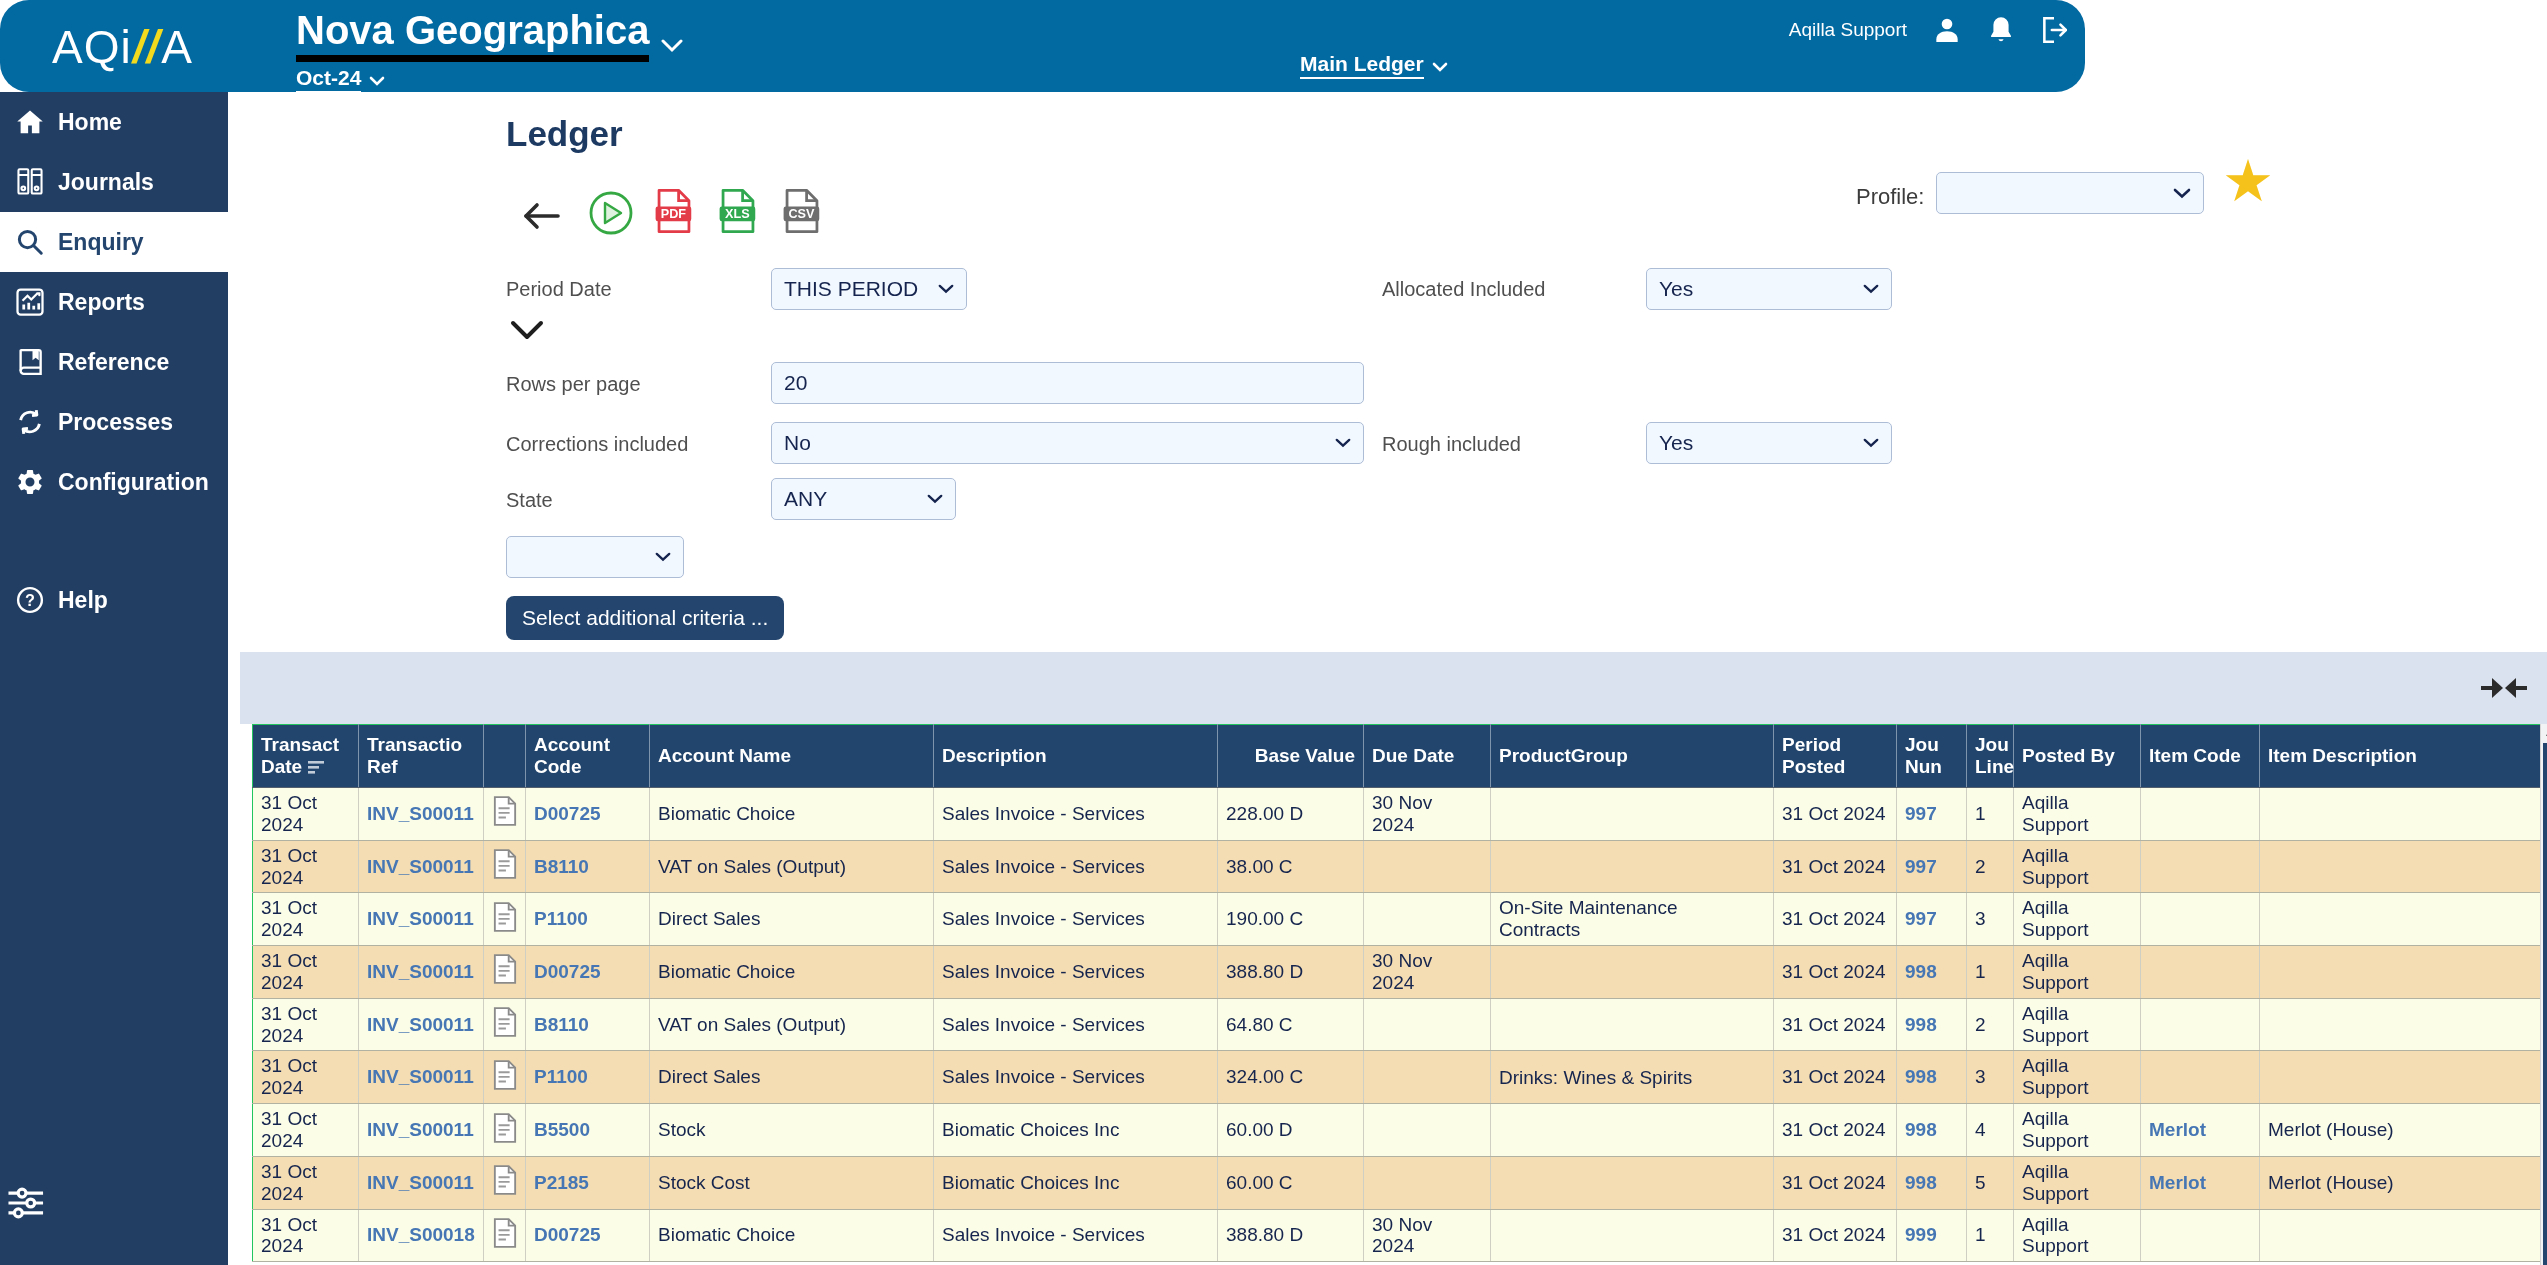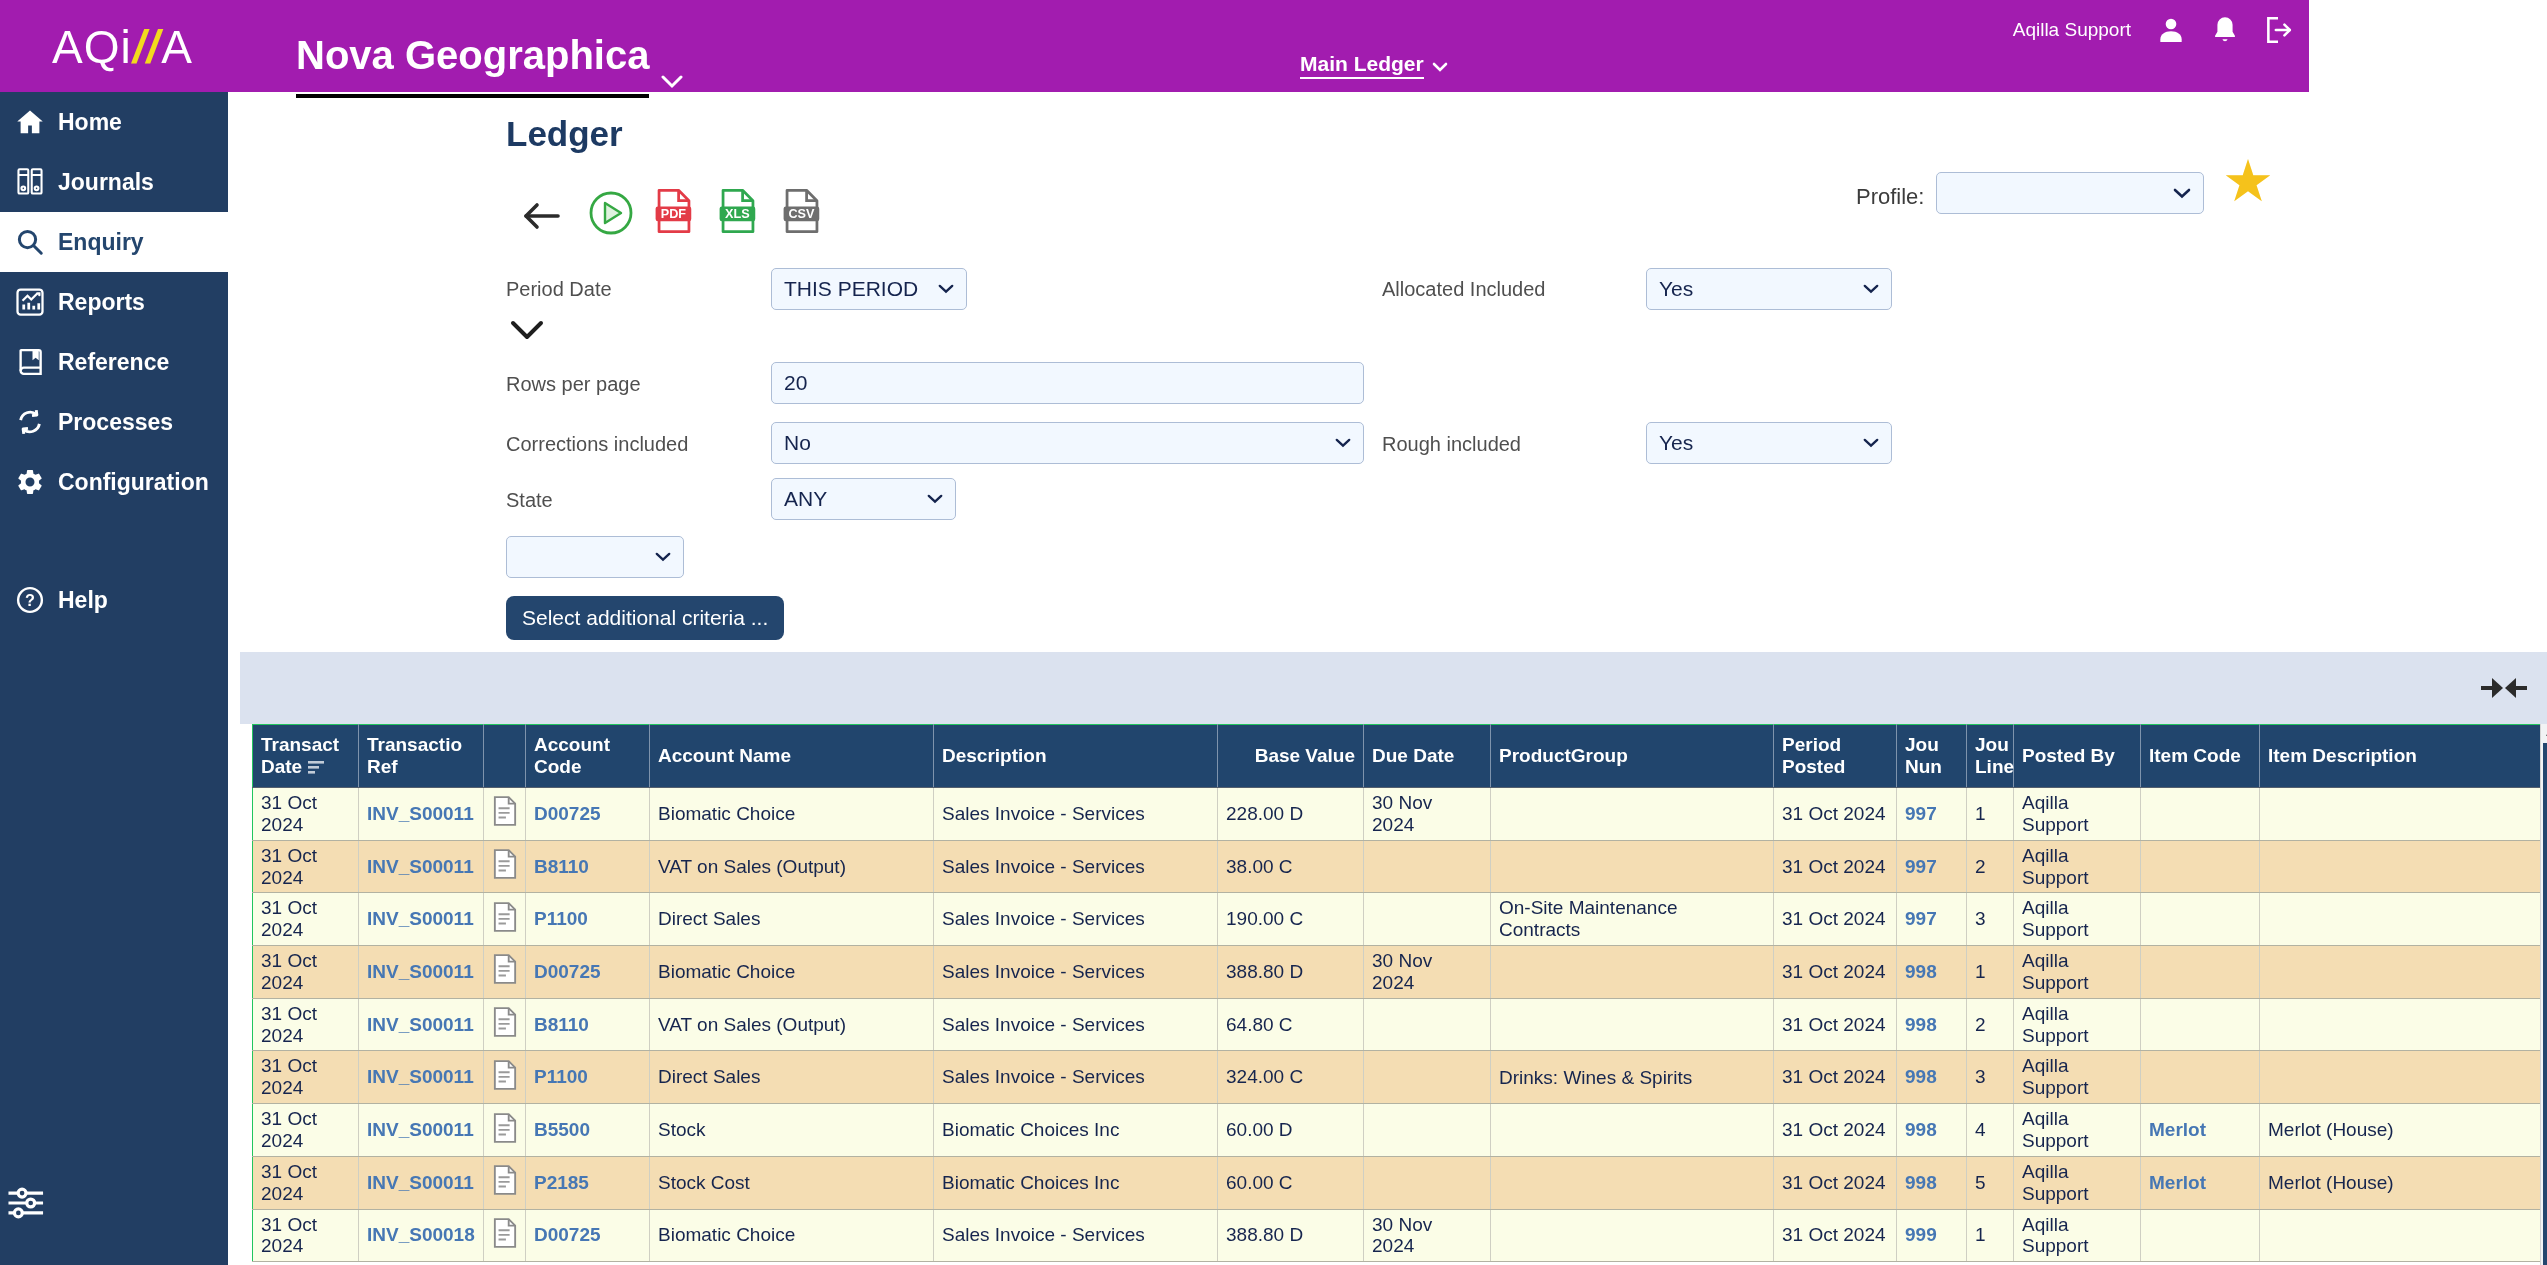--- a/index.html
+++ b/index.html
@@ -2,26 +2,26 @@
 <html><head>
 <meta charset="utf-8">
 <title>Aqilla — Ledger Enquiry</title>
 <style>
   * { margin:0; padding:0; box-sizing:border-box; }
   html,body { width:2547px; height:1265px; overflow:hidden;
     font-family:"Liberation Sans", sans-serif; background:#fff; }
   #app { position:relative; width:2547px; height:1265px; }
 
   
-  .topbar { position:absolute; left:0; top:0; width:2309px; height:92px; background:#a21caf; z-index:5; }
+  .topbar { position:absolute; left:0; top:0; width:2085px; height:92px; background:#0369a1; z-index:5;border-radius:29px; }
   .logo { position:absolute; left:52px; top:20px; font-size:46px; color:#fff; letter-spacing:1px; cursor:pointer; }
   .logo .slash { color:#F2DA1E; font-style:italic; font-weight:bold; padding:0 1px; }
   .company-block { position:absolute; left:296px; top:8px; color:#fff; }
   .company { font-size:40px; font-weight:bold; display:flex; align-items:flex-end; gap:12px; cursor:pointer; }
-  .company .u { border-bottom:4px solid #000000; padding-bottom:16px;margin-top:25px; }
+  .company .u { border-bottom:7px solid #000000; padding-bottom:2px; }
   .period { font-size:21px; font-weight:bold; margin-top:4px; display:flex; align-items:center; gap:8px; cursor:pointer; }
   .period .u { border-bottom:2px solid #fff; padding-bottom:1px; }
   .ledger-sel { position:absolute; left:1300px; top:52px; color:#fff; font-size:21px; font-weight:bold;
     display:flex; align-items:center; gap:8px; cursor:pointer; }
   .ledger-sel .u { border-bottom:2px solid #fff; padding-bottom:1px; }
   .user-area { position:absolute; right:16px; top:14px; display:flex; align-items:center; gap:24px; color:#fff; font-size:19px; }
   .user-area svg { display:block; }
 
   
   .sidebar { position:absolute; left:0; top:92px; width:228px; height:1173px; background:#223E63; z-index:4; }

